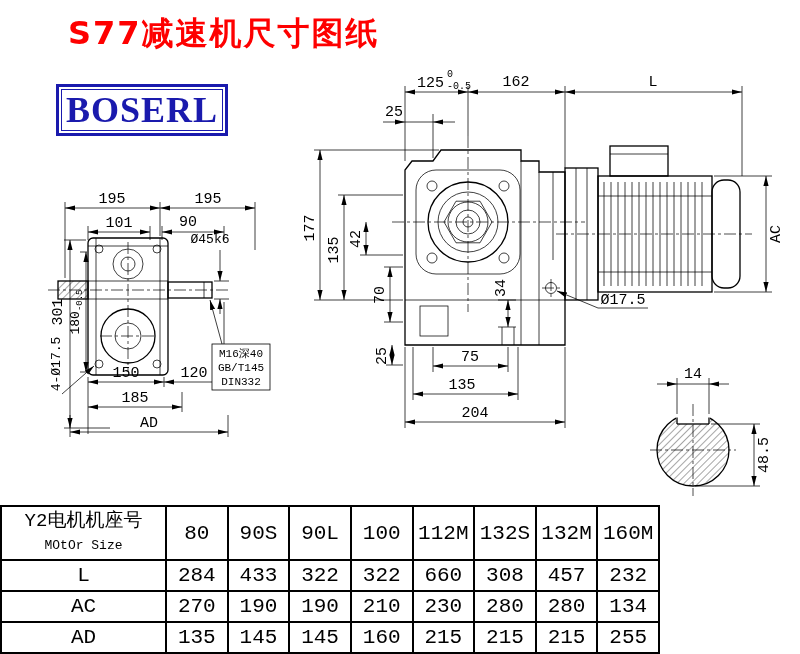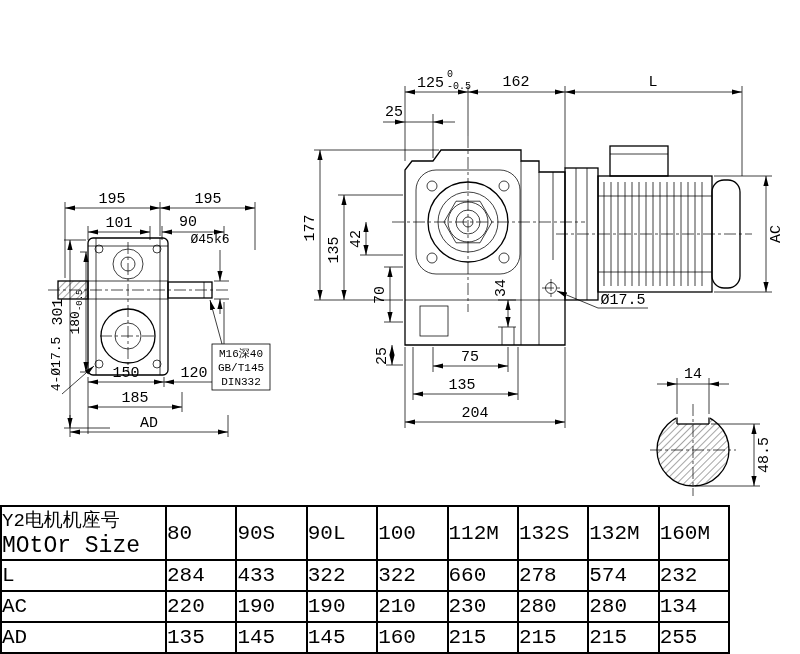--- a/index.html
+++ b/index.html
@@ -35,39 +35,43 @@
   .note-box { fill:#fff; stroke:#000; stroke-width:0.8; }
   .whitefill { fill:#fff; stroke:none; }
   text.d { font-family:"Liberation Mono", monospace; font-size:15px; fill:#000; }
   text.d.sm, tspan.sm { font-size:10px; }
   tspan.d { font-family:"Liberation Mono", monospace; font-size:13px; fill:#000; }
   tspan.d.sm { font-size:9px; }
   text.d.md { font-size:13px; }
   text.d.xs { font-size:11px; }
 
   table.dim-table {
-    position:absolute; left:0; top:505px; width:730px;
-    border-collapse:collapse; table-layout:fixed; text-align:left;
+    position:absolute; left:0; top:505px; width:660px;
+    border-collapse:collapse; table-layout:fixed; text-align:center;
     font-family:"Liberation Mono", monospace; color:#000; background:#fff;
   }
   .dim-table th, .dim-table td {
     border:2px solid #000; font-weight:normal; font-size:21px;
     vertical-align:middle; padding:0;
   }
   .dim-table tr.head th { height:54px; }
   .dim-table tr.data td { height:31px; }
   .dim-table .hdr1 { font-size:19px; line-height:25px; }
-  .dim-table .hdr2 { font-size:23px; line-height:24px; }
+  .dim-table .hdr2 { font-size:13px; line-height:24px; }
 </style>
 </head>
 <body>
 
 <div class="page">
 
-
+  <div class="title">S77减速机尺寸图纸</div>
+
+  <div class="logo">
+    <div class="logo-inner">BOSERL</div>
+  </div>
 
   <svg class="drawing" width="800" height="505" viewBox="0 0 800 505">
     <defs>
       <marker id="arr" viewBox="0 0 10 8" refX="10" refY="4" markerWidth="10" markerHeight="8" markerUnits="userSpaceOnUse" orient="auto-start-reverse">
         <path d="M0,1.4 L10,4 L0,6.6 Z" fill="#000"></path>
       </marker>
       <pattern id="hatch" width="5" height="5" patternUnits="userSpaceOnUse" patternTransform="rotate(45)">
         <line x1="0" y1="0" x2="0" y2="5" stroke="#000" stroke-width="0.7"></line>
       </pattern>
     </defs>
@@ -341,27 +345,27 @@
       <th>132M</th>
       <th>160M</th>
     </tr>
     <tr class="data">
       <td>L</td>
       <td>284</td>
       <td>433</td>
       <td>322</td>
       <td>322</td>
       <td>660</td>
-      <td>278</td>
-      <td>574</td>
+      <td>308</td>
+      <td>457</td>
       <td>232</td>
     </tr>
     <tr class="data">
       <td>AC</td>
-      <td>220</td>
+      <td>270</td>
       <td>190</td>
       <td>190</td>
       <td>210</td>
       <td>230</td>
       <td>280</td>
       <td>280</td>
       <td>134</td>
     </tr>
     <tr class="data">
       <td>AD</td>

